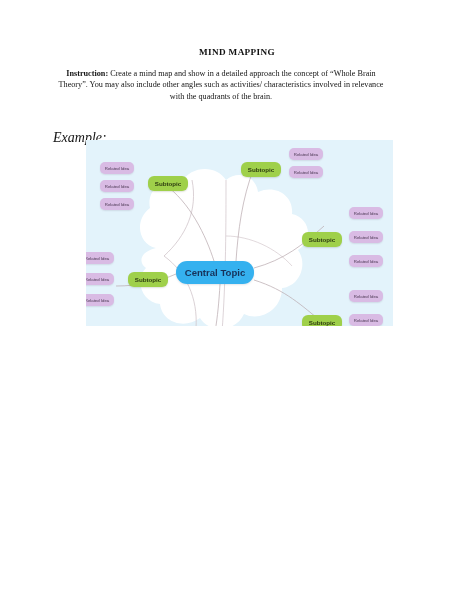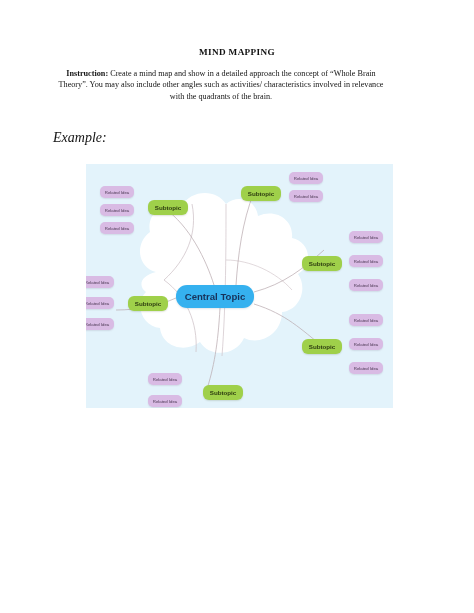--- a/index.html
+++ b/index.html
@@ -59,23 +59,23 @@
     font-family: "Liberation Serif", serif;
     font-style: italic;
     font-size: 14px;
     color: #141414;
   }
 
   
   .mindmap {
     position: absolute;
     left: 86px;
-    top: 164px;
+    top: 140px;
     width: 307px;
-    height: 244px;
+    height: 186px;
     background: #e3f3fb;
     overflow: hidden;
   }
   .mindmap-svg {
     position: absolute;
     left: 0;
     top: 0;
     width: 307px;
     height: 254px;
   }

